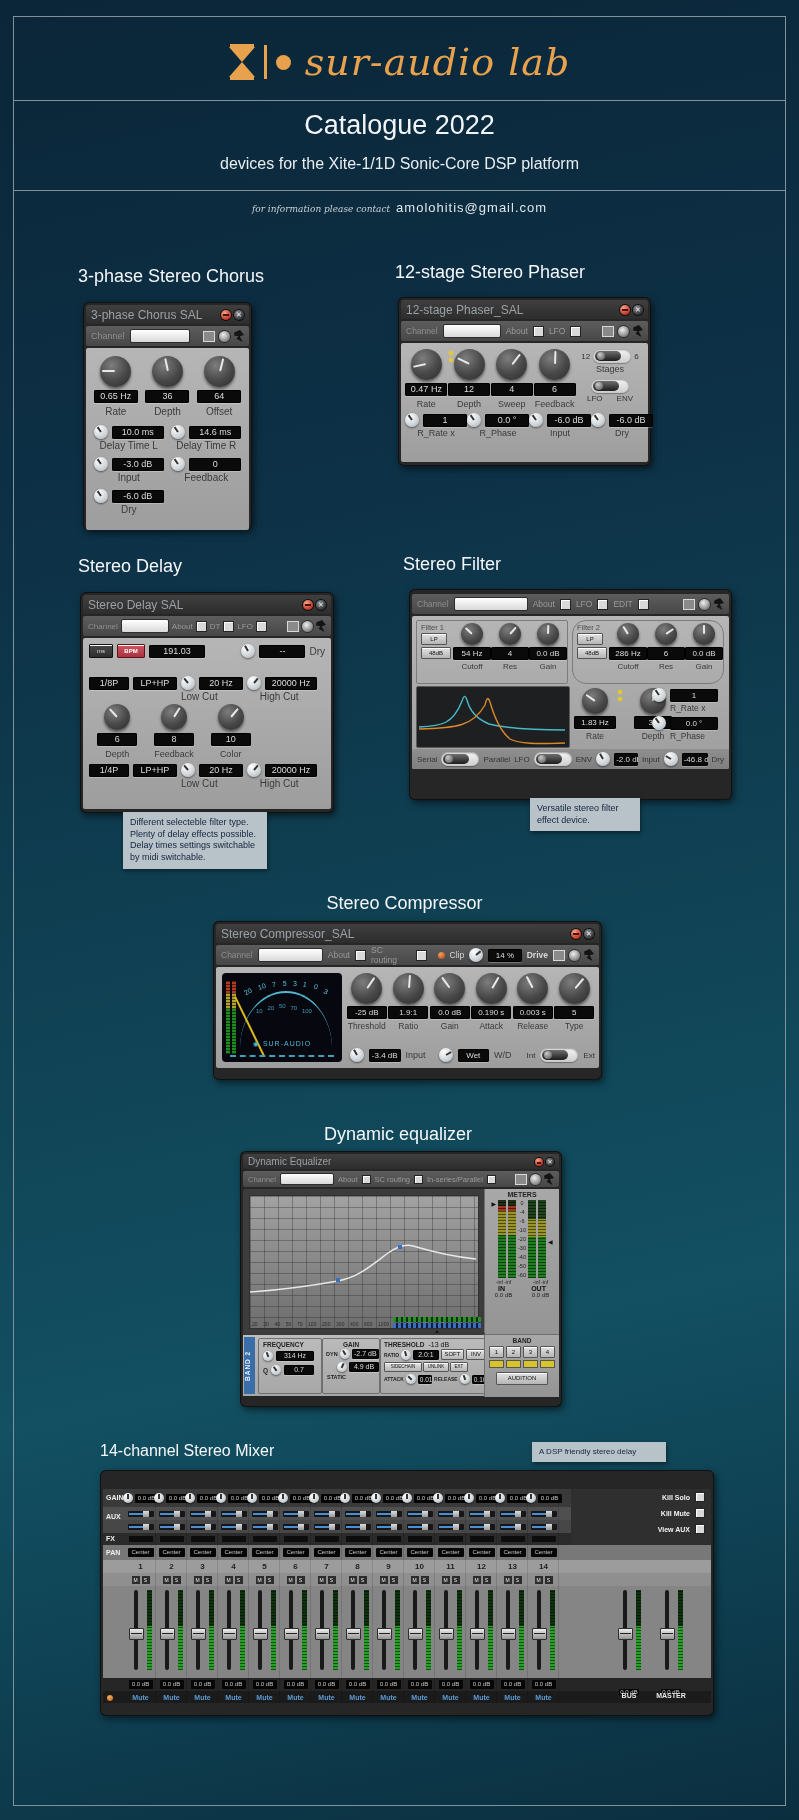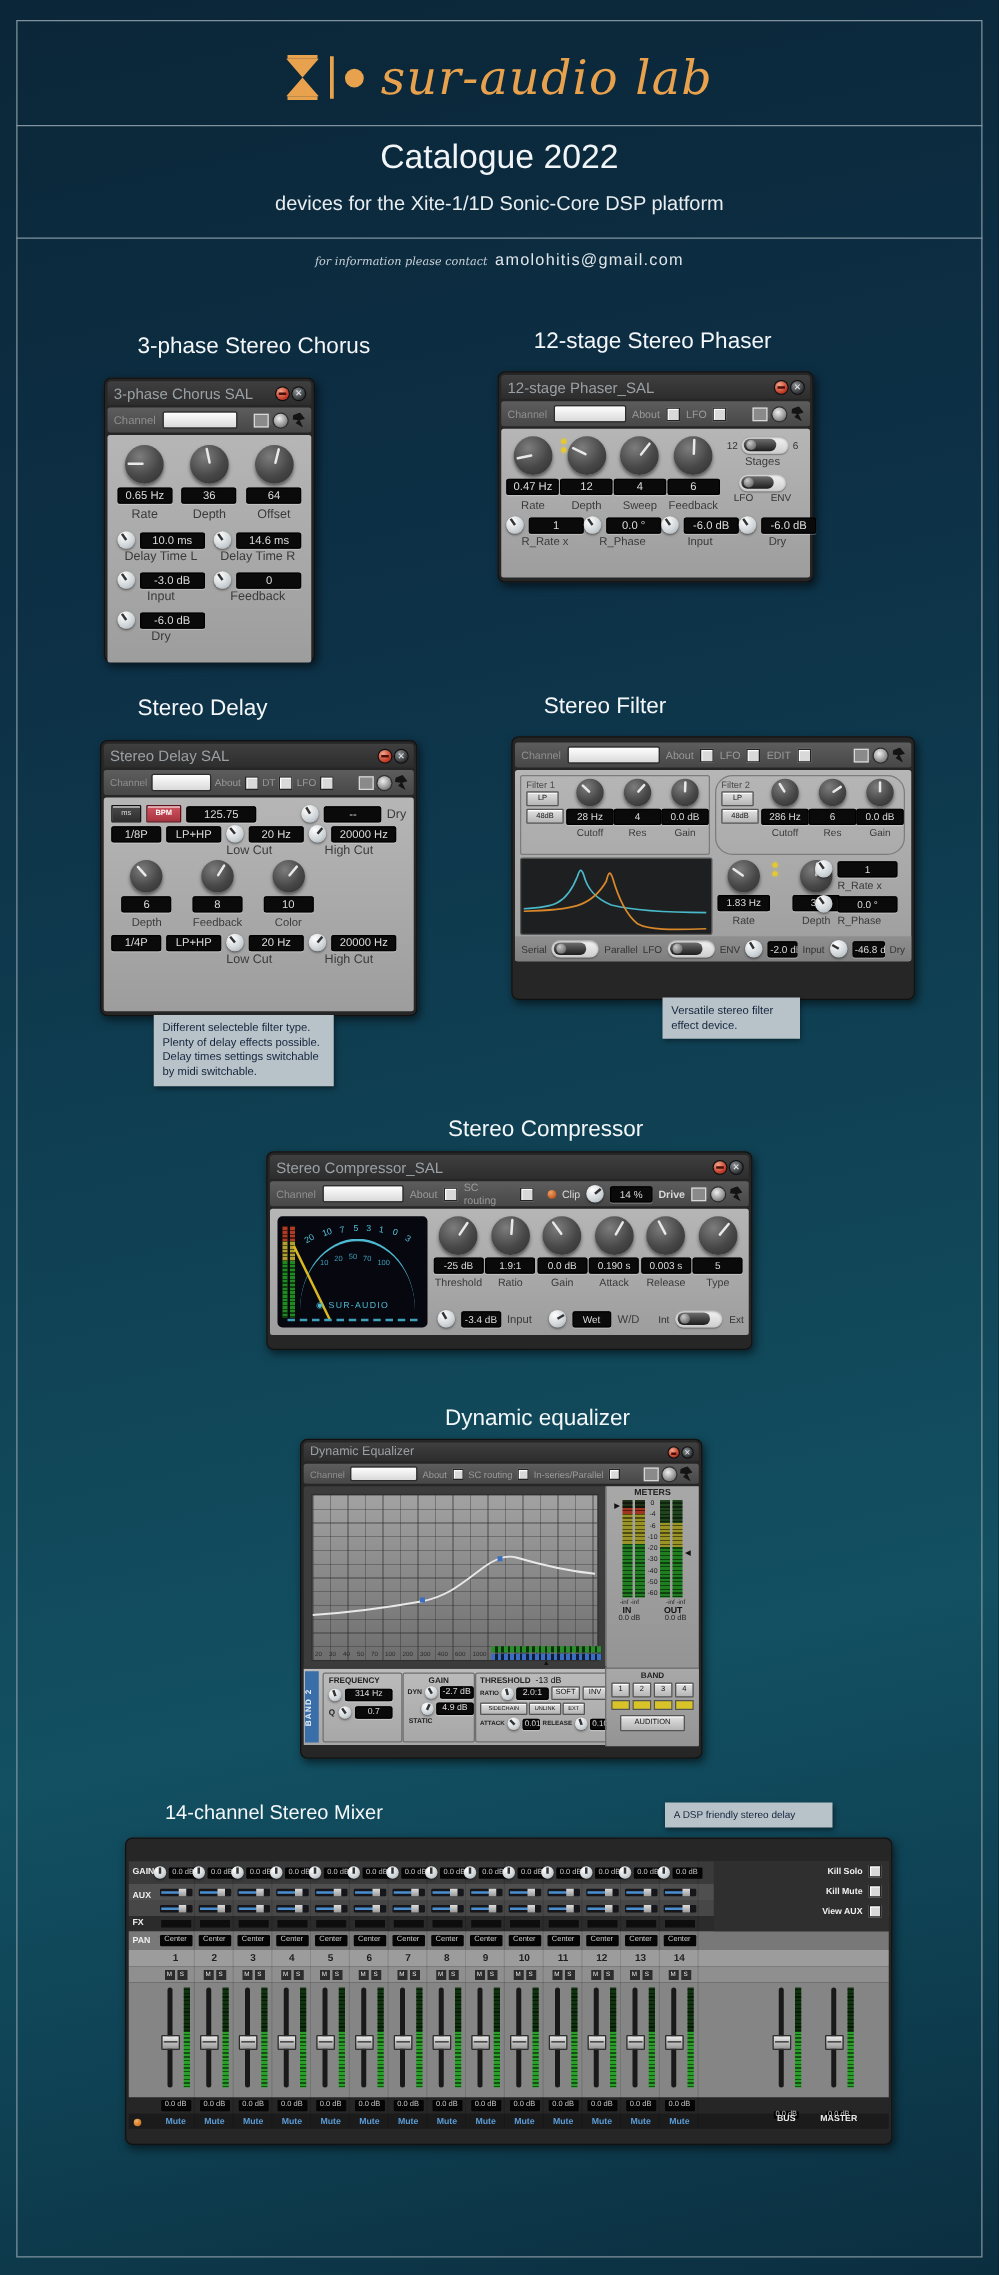--- a/index.html
+++ b/index.html
@@ -19,21 +19,21 @@
   .hg .bar{position:absolute;left:1px;width:24px;height:3px;background:var(--accent);}
   .hg .bar.t{top:0}.hg .bar.b{bottom:0}
   .vline{width:3px;height:34px;background:var(--accent);}
   .dot{width:15px;height:15px;border-radius:50%;background:var(--accent);}
   .brand{font-family:"DejaVu Serif",serif;font-style:italic;font-size:38px;color:var(--accent);letter-spacing:1px;}
   .cat-title{position:absolute;left:0;right:0;top:110px;text-align:center;color:#f2f5f7;font-size:27px;font-weight:400;}
   .cat-sub{position:absolute;left:0;right:0;top:155px;text-align:center;color:#e8edf0;font-size:16px;}
   .contact{position:absolute;left:0;right:0;top:200px;text-align:center;color:#dfe6ea;font-size:13px;letter-spacing:1px;}
   .contact .pfx{font-family:"DejaVu Serif",serif;font-style:italic;font-size:9px;letter-spacing:0;color:#c9d2d8;margin-right:6px;}
 
-  .sec-h{position:absolute;color:#f4f7f9;font-size:18px;margin-left:32px;}
+  .sec-h{position:absolute;color:#f4f7f9;font-size:18px;}
 
   
   .device{position:absolute;background:#262626;border-radius:6px;padding:3px;
     box-shadow:2px 3px 7px rgba(0,0,0,.55), inset 0 0 0 1px #111;}
   .titlebar{height:19px;display:flex;align-items:center;padding:0 5px;color:#9aa1a6;font-size:12px;
     background:linear-gradient(#3f3f3f,#2d2d2d);border-radius:3px 3px 0 0;}
   .titlebar.small{font-size:10px;height:15px;}
   .winbtns{margin-left:auto;display:flex;gap:3px;align-items:center;}
   .wb{width:10px;height:10px;border-radius:50%;box-shadow:0 0 0 1px #101010;position:relative;}
   .wb-min{background:radial-gradient(circle at 35% 30%,#f2a58a,#c03422 70%);}
@@ -407,29 +407,29 @@
       <span class="iconset" style="gap:3px">
         <span class="icon-buffer"></span>
         <span class="icon-bypass"></span>
         <span class="icon-midi"></span>
       </span>
     </div>
     <div class="body" style="height:163px;padding:6px 6px 2px">
       <div style="display:flex;align-items:center;gap:4px">
         <span class="btn3d" style="width:22px;height:12px;line-height:12px;background:linear-gradient(#4a4a4a,#2e2e2e);color:#ddd;border-color:#111">ms</span>
         <span class="btn3d" style="width:26px;height:12px;line-height:12px;background:linear-gradient(#d05560,#a83440);color:#fff;border-color:#601018;font-weight:bold">BPM</span>
-        <span class="valuebox" style="width:52px">125.75</span>
+        <span class="valuebox" style="width:52px">191.03</span>
         <span style="flex:1"></span>
         <span class="sknob">
             <span class="ind" style="--rot:-30deg"></span>
           </span>
         <span class="valuebox" style="width:42px">--</span>
         <span class="plabel">Dry</span>
       </div>
-      <div style="display:flex;align-items:flex-end;gap:4px;margin-top:2px">
+      <div style="display:flex;align-items:flex-end;gap:4px;margin-top:18px">
         <span class="valuebox" style="width:36px">1/8P</span>
         <span class="valuebox" style="width:40px">LP+HP</span>
         <span class="sknob">
             <span class="ind" style="--rot:-40deg"></span>
           </span>
         <span class="valuebox" style="width:40px">20 Hz</span>
         <span class="sknob">
             <span class="ind" style="--rot:40deg"></span>
           </span>
         <span class="valuebox" style="width:48px">20000 Hz</span>
@@ -507,21 +507,21 @@
 
       <div style="position:absolute;left:4px;top:4px;width:150px;height:62px;border:1px solid #7c7c7c;border-radius:2px">
         <span style="position:absolute;left:4px;top:2px;font-size:7.5px;color:#4c4c4c">Filter 1</span>
         <span class="btn3d" style="position:absolute;left:4px;top:12px;width:24px;height:10px;line-height:10px">LP</span>
         <span class="btn3d" style="position:absolute;left:4px;top:26px;width:28px;height:10px;line-height:10px">48dB</span>
         <div class="krow rot-f1" style="position:absolute;left:36px;right:2px;top:2px">
             <div class="kcol" style="gap:2px">
             <div class="knob k22">
                 <div class="ind"></div>
               </div>
-            <div class="valuebox" style="width:34px;font-size:8px">28 Hz</div>
+            <div class="valuebox" style="width:34px;font-size:8px">54 Hz</div>
             <div class="plabel" style="font-size:8px">Cutoff</div>
           </div>
             <div class="kcol" style="gap:2px">
             <div class="knob k22">
                 <div class="ind"></div>
               </div>
             <div class="valuebox" style="width:34px;font-size:8px">4</div>
             <div class="plabel" style="font-size:8px">Res</div>
           </div>
             <div class="kcol" style="gap:2px">

